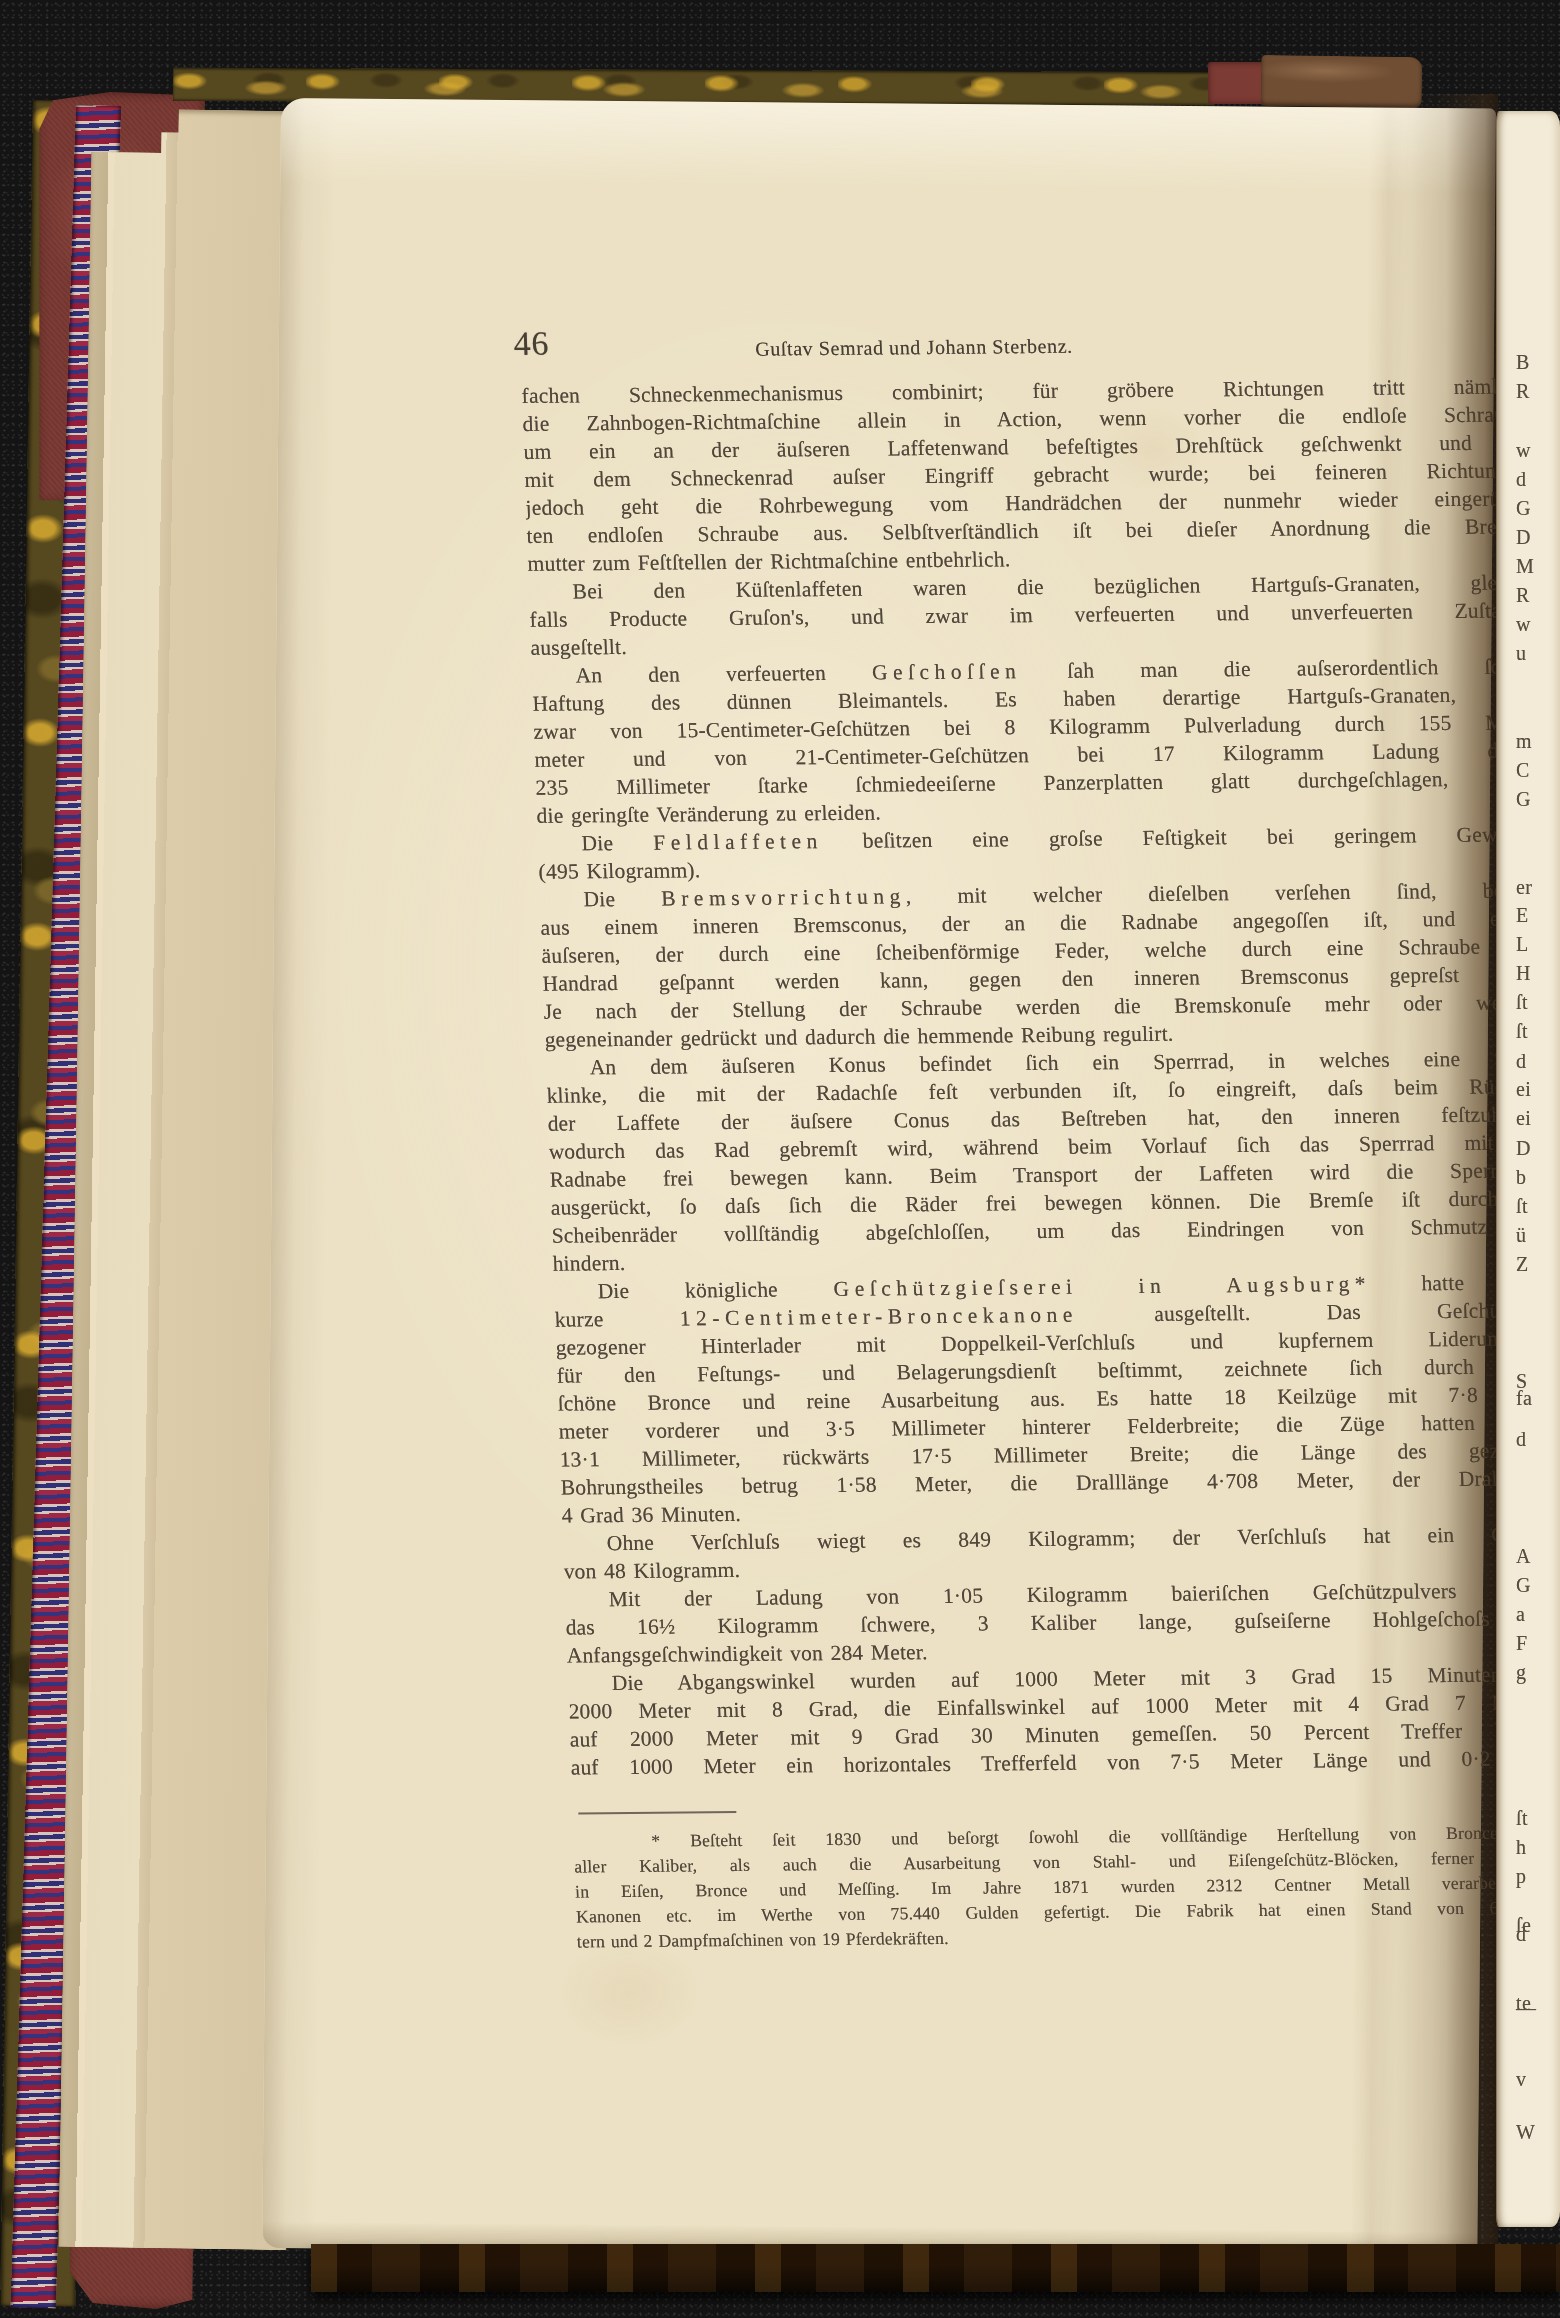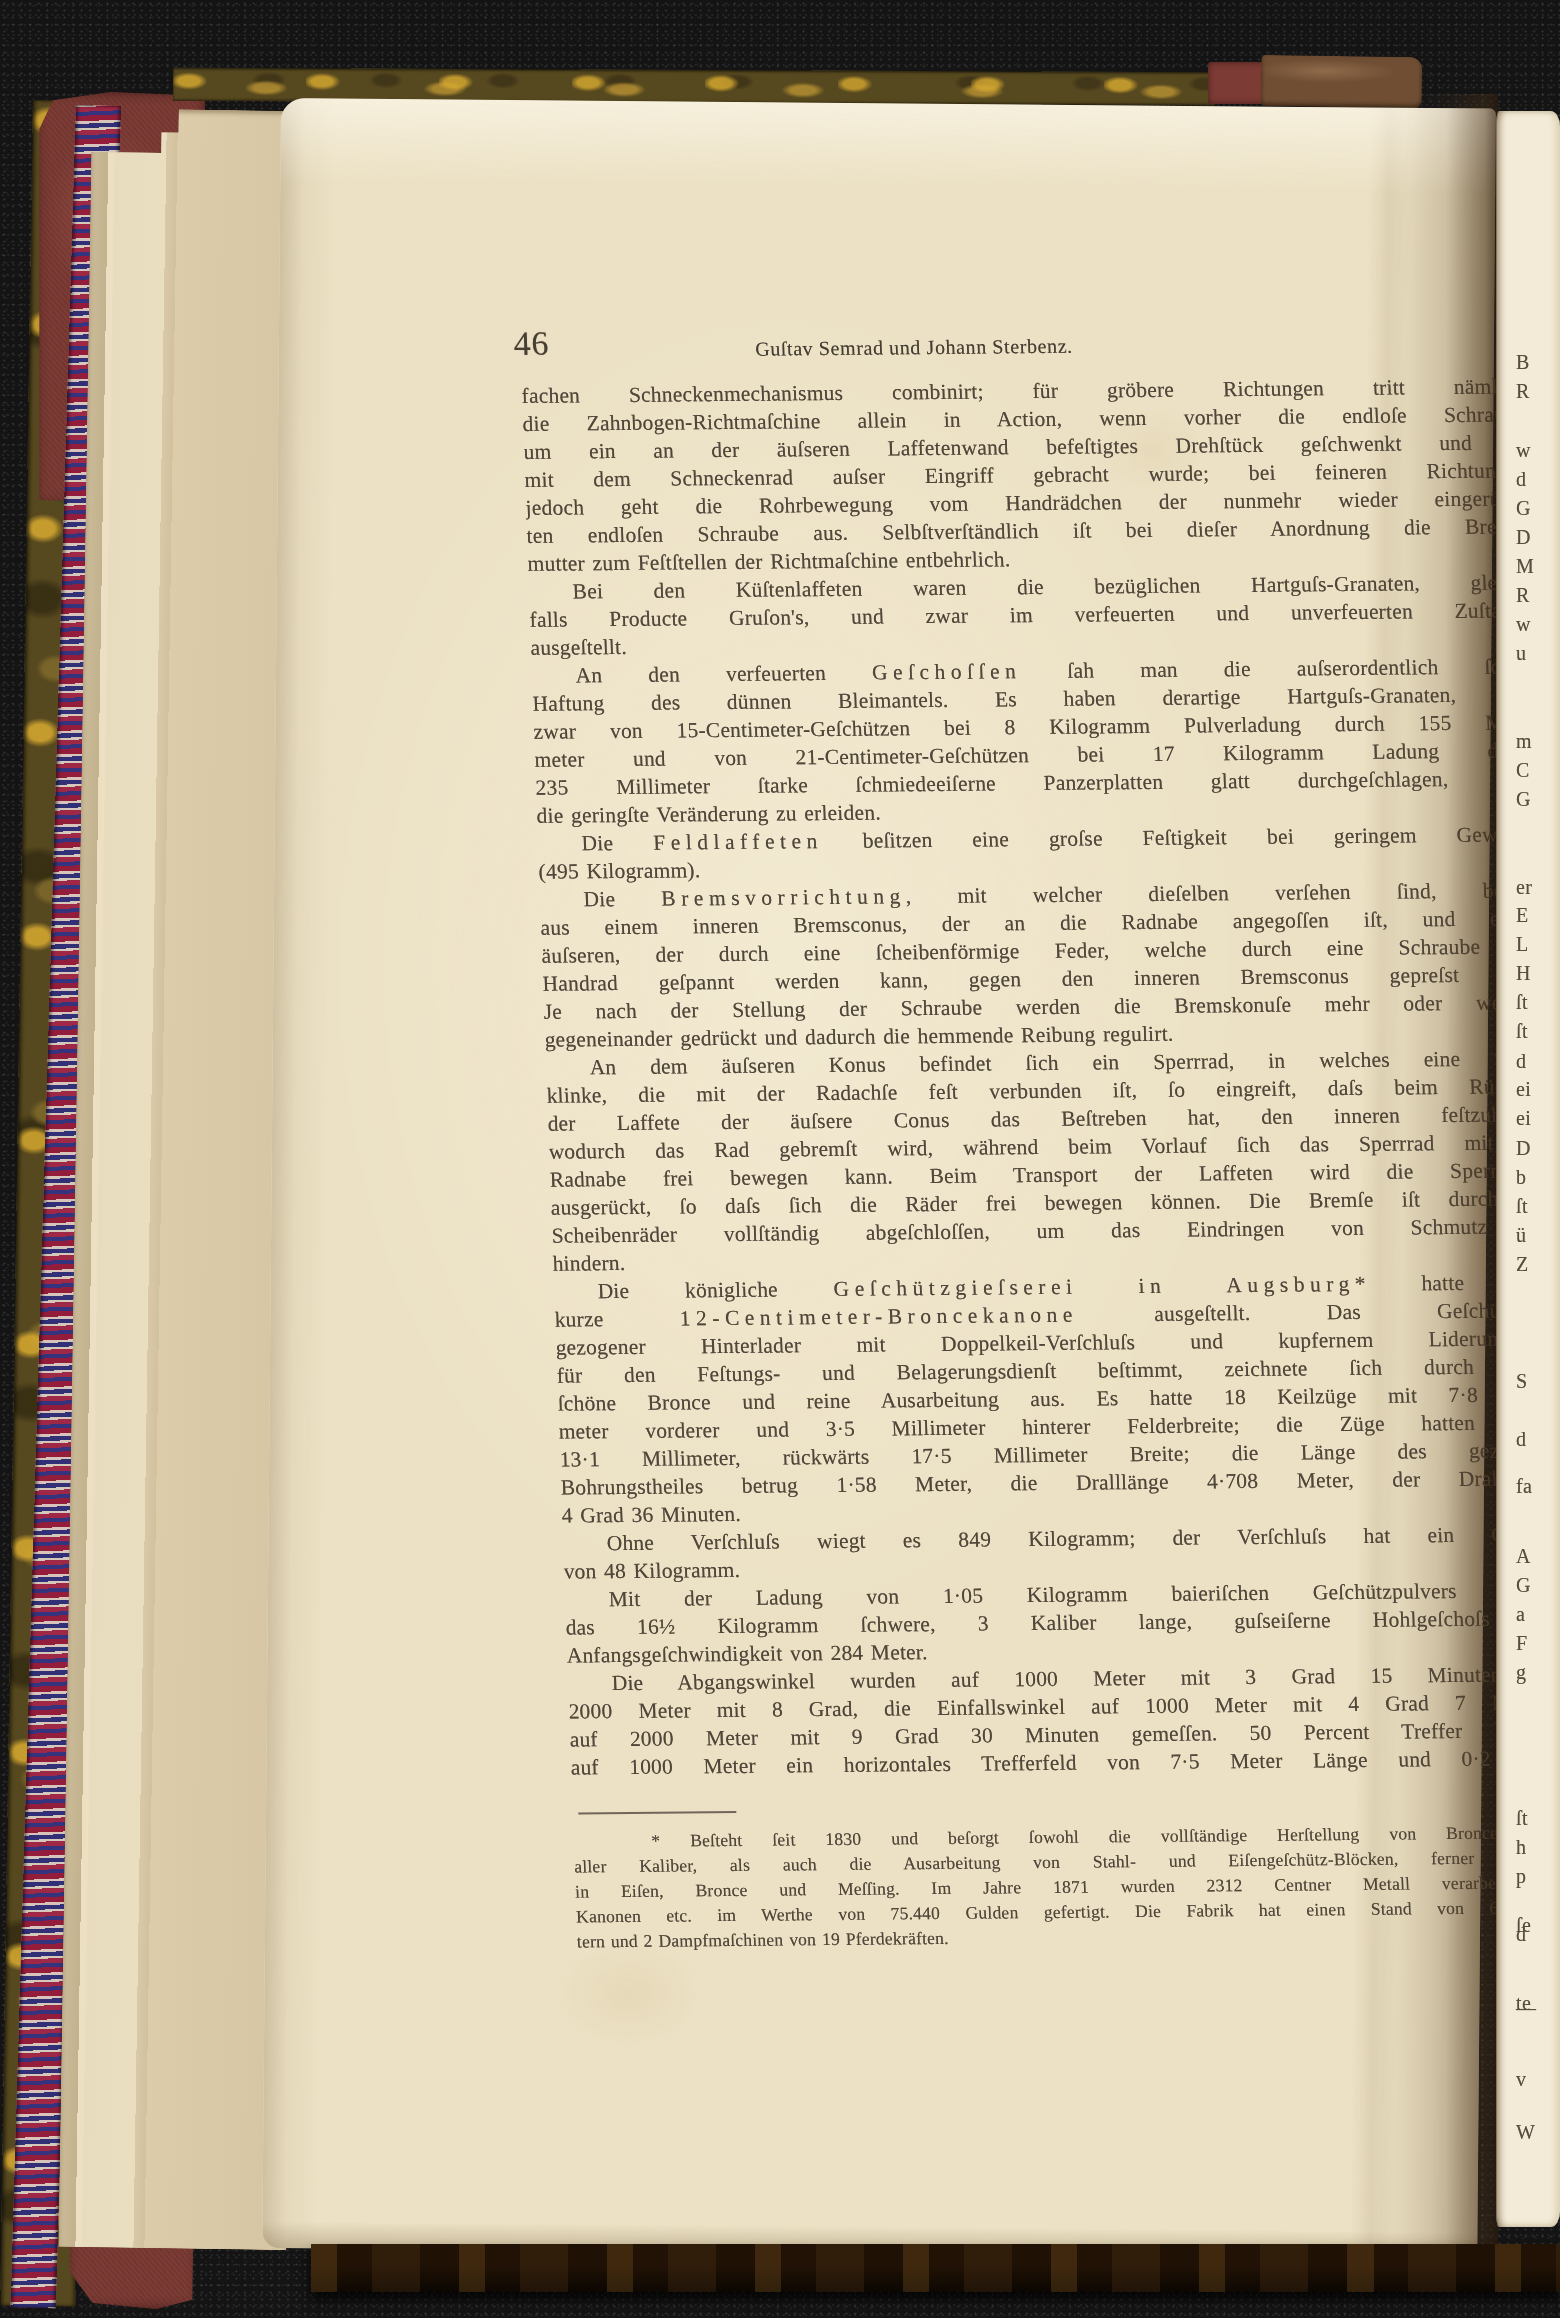--- a/index.html
+++ b/index.html
@@ -287,21 +287,21 @@
       <span class="fragment" style="top: 909px;">ſt</span>
       <span class="fragment" style="top: 939px;">d</span>
       <span class="fragment" style="top: 967px;">ei</span>
       <span class="fragment" style="top: 996px;">ei</span>
       <span class="fragment" style="top: 1026px;">D</span>
       <span class="fragment" style="top: 1055px;">b</span>
       <span class="fragment" style="top: 1084px;">ſt</span>
       <span class="fragment" style="top: 1113px;">ü</span>
       <span class="fragment" style="top: 1142px;">Z</span>
       <span class="fragment" style="top: 1259px;">S</span>
-      <span class="fragment" style="top: 1364px;">fa</span>
+      <span class="fragment" style="top: 1276px;">fa</span>
       <span class="fragment" style="top: 1317px;">d</span>
       <span class="fragment" style="top: 1434px;">A</span>
       <span class="fragment" style="top: 1463px;">G</span>
       <span class="fragment" style="top: 1492px;">a</span>
       <span class="fragment" style="top: 1521px;">F</span>
       <span class="fragment" style="top: 1550px;">g</span>
       <span class="fragment" style="top: 1696px;">ſt</span>
       <span class="fragment" style="top: 1725px;">h</span>
       <span class="fragment" style="top: 1754px;">p</span>
       <span class="fragment" style="top: 1803px;">ſe</span>

